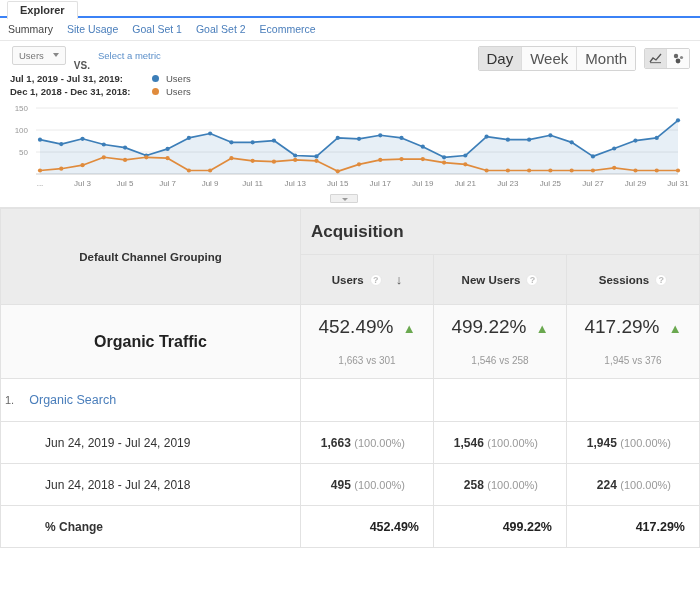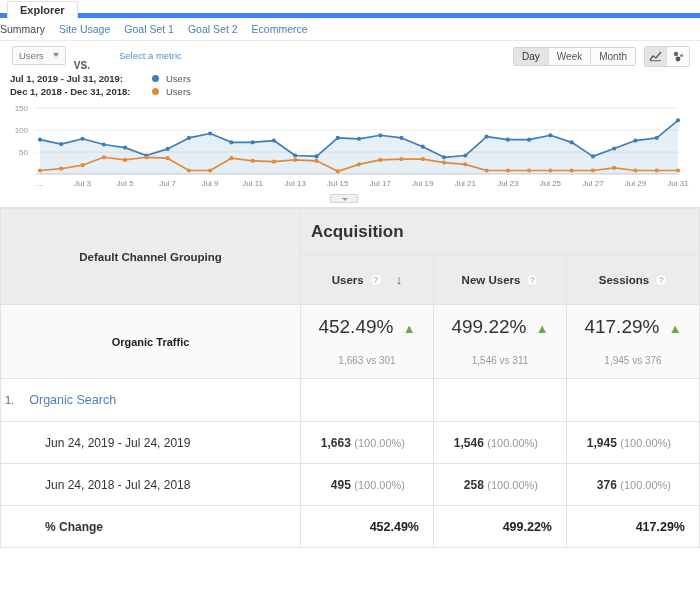--- a/index.html
+++ b/index.html
@@ -8,42 +8,42 @@
     width: 700px; height: 589px;
     background: #fff;
     font-family: "Liberation Sans", sans-serif;
     color: #444;
     overflow: hidden;
   }
 
   
   .explorer-bar {
     height: 18px;
-    border-bottom: 5px solid #3b82f6;
+    border-bottom: 2px solid #3b82f6;
     position: relative;
   }
   .explorer-tab {
     position: absolute;
     left: 7px; top: 1px;
     padding: 2px 12px 3px 12px;
     font-size: 11px;
     font-weight: bold;
     color: #333;
     background: #fff;
     border: 1px solid #e0e0e0;
     border-bottom: none;
     border-radius: 2px 2px 0 0;
     height: 18px;
     line-height: 13px;
   }
 
   
   .subnav {
     height: 23px;
-    padding-left: 0;
+    padding-left: 8px;
     display: flex;
     align-items: center;
     gap: 14px;
     border-bottom: 1px solid #e8e8e8;
     font-size: 10.5px;
   }
   .subnav-item { color: #4a7ebb; cursor: pointer; white-space: nowrap; }
   .subnav-item.active { color: #444; }
 
   
@@ -68,33 +68,33 @@
     font-size: 9.5px;
     cursor: pointer;
   }
   .caret {
     width: 0; height: 0;
     border-left: 3px solid transparent;
     border-right: 3px solid transparent;
     border-top: 4px solid #888;
   }
   .vs-label { font-weight: bold; color: #555; font-size: 10px; margin-top: 20px; }
-  .select-metric-link { color: #5b8fc9; font-size: 9.5px; cursor: pointer; margin-left: 21px; }
+  .select-metric-link { color: #5b8fc9; font-size: 9.5px; cursor: pointer; }
 
   .chart-controls {
     position: absolute;
     right: 10px; top: 5px;
     display: flex;
     align-items: center;
     gap: 8px;
   }
   .seg-group { display: flex; border: 1px solid #d4d4d4; border-radius: 2px; overflow: hidden; }
   .seg-btn {
     padding: 3px 8px;
-    font-size: 10px;
+    font-size: 15px;
     color: #555;
     background: #fbfbfb;
     border-right: 1px solid #ddd;
     cursor: pointer;
   }
   .seg-btn:last-child { border-right: none; }
   .seg-btn.active { background: #e4e4e4; color: #333; }
   .icon-group { display: flex; border: 1px solid #d4d4d4; border-radius: 2px; overflow: hidden; }
   .icon-btn {
     width: 22px; height: 19px;
@@ -211,21 +211,21 @@
     font-size: 9px;
     font-weight: bold;
     border: 1px solid #e8e8e8;
     cursor: pointer;
   }
   .sort-arrow { color: #555; font-size: 13px; margin-left: 8px; }
 
   .row-total td { background: #fafafa; height: 74px; }
   .total-label {
     font-weight: bold;
-    font-size: 11px;
+    font-size: 16px;
     color: #222;
     text-align: center;
   }
   .pct-big {
     font-size: 19px;
     color: #333;
     text-align: center;
     line-height: 1.1;
   }
   .pct-sub {
@@ -450,21 +450,21 @@
         <span>452.49%</span>
         <span class="up-arrow">▲</span>
       </div>
       <div class="pct-sub">1,663 vs 301</div>
     </td>
     <td>
       <div class="pct-big">
         <span>499.22%</span>
         <span class="up-arrow">▲</span>
       </div>
-      <div class="pct-sub">1,546 vs 311</div>
+      <div class="pct-sub">1,546 vs 258</div>
     </td>
     <td>
       <div class="pct-big">
         <span>417.29%</span>
         <span class="up-arrow">▲</span>
       </div>
       <div class="pct-sub">1,945 vs 376</div>
     </td>
   </tr>
 
@@ -498,21 +498,21 @@
     <td class="date-label">Jun 24, 2018 - Jul 24, 2018</td>
     <td class="num-cell">
       <span class="num-strong">495</span>
       <span class="num-pct">(100.00%)</span>
     </td>
     <td class="num-cell">
       <span class="num-strong">258</span>
       <span class="num-pct">(100.00%)</span>
     </td>
     <td class="num-cell">
-      <span class="num-strong">376</span>
+      <span class="num-strong">224</span>
       <span class="num-pct">(100.00%)</span>
     </td>
   </tr>
 
   <tr class="change-row">
     <td class="change-label">% Change</td>
     <td class="change-val">452.49%</td>
     <td class="change-val">499.22%</td>
     <td class="change-val">417.29%</td>
   </tr>

